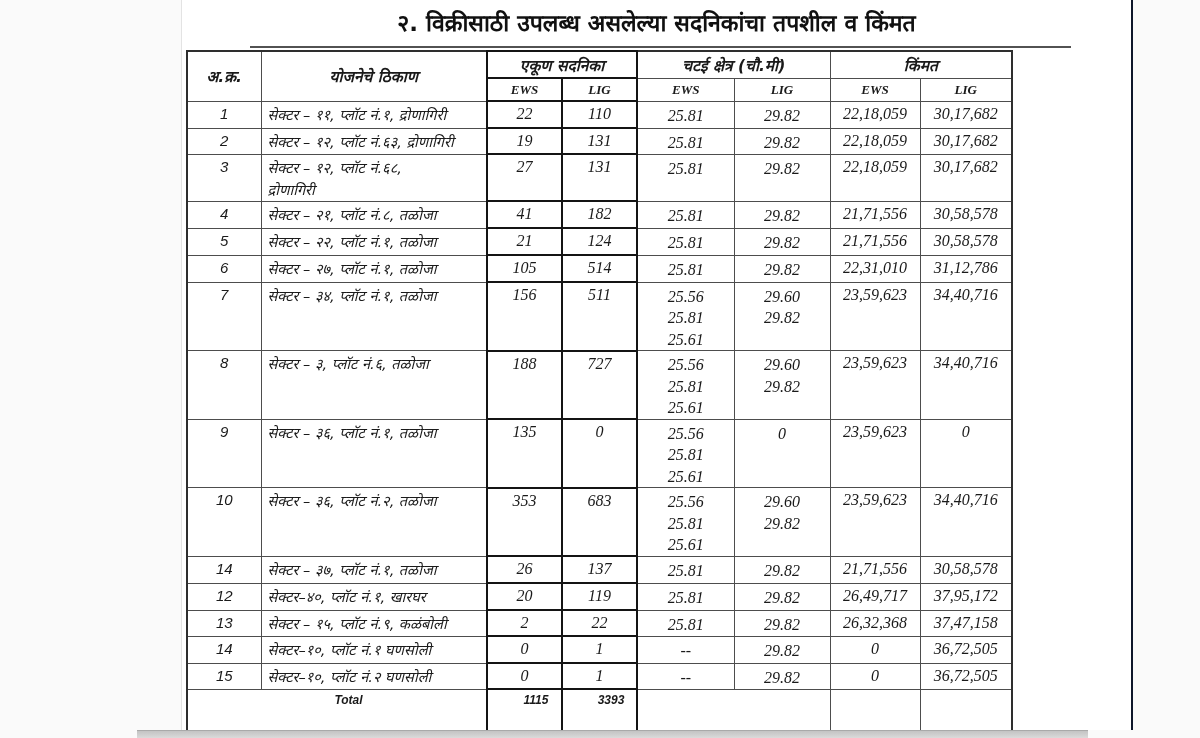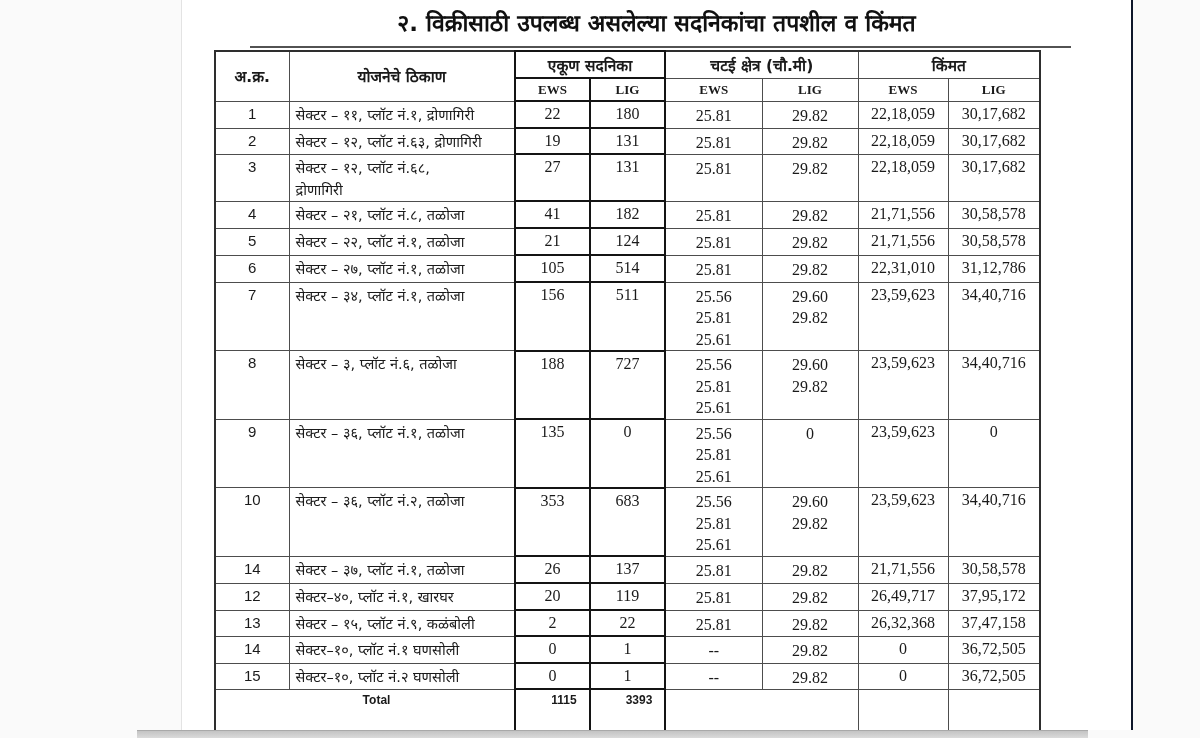--- a/index.html
+++ b/index.html
@@ -16,23 +16,24 @@
   }
   .doc-title{
     margin:6px 0 0 0;text-align:center;
     font-size:23px;font-weight:700;color:#101010;
   }
   .title-rule{
     position:absolute;left:68px;top:46px;width:821px;height:2px;
     background:#525252;
   }
   table.flats{
-    position:absolute;left:32px;top:50px;width:825px;
+    position:absolute;left:4px;top:50px;width:825px;
     border-collapse:collapse;table-layout:fixed;
     border:2px solid #2e2e2e;
+    font-style:italic;
   }
   .flats th,.flats td{
     border:1px solid #4d4d4d;overflow:hidden;padding:0;
   }
   .flats th{
     font-weight:700;font-size:15.5px;text-align:center;vertical-align:middle;
     padding:1px 0;
   }
   .flats th.latin-head{
     font-family:"Liberation Serif","DejaVu Sans",serif;font-size:13px;
@@ -95,21 +96,21 @@
         <th class="latin-head">LIG</th>
         <th class="latin-head">EWS</th>
         <th class="latin-head">LIG</th>
       </tr>
     </thead>
     <tbody>
         <tr style="height: 27px;">
           <td class="sr">1</td>
           <td class="loc">सेक्टर – ११, प्लॉट नं.१, द्रोणागिरी</td>
           <td class="num units">22</td>
-          <td class="num units">180</td>
+          <td class="num units">110</td>
           <td class="num">
             <div class="area-line">25.81</div>
           </td>
           <td class="num">
             <div class="area-line">29.82</div>
           </td>
           <td class="num">22,18,059</td>
           <td class="num">30,17,682</td>
         </tr>
         <tr style="height: 26px;">

